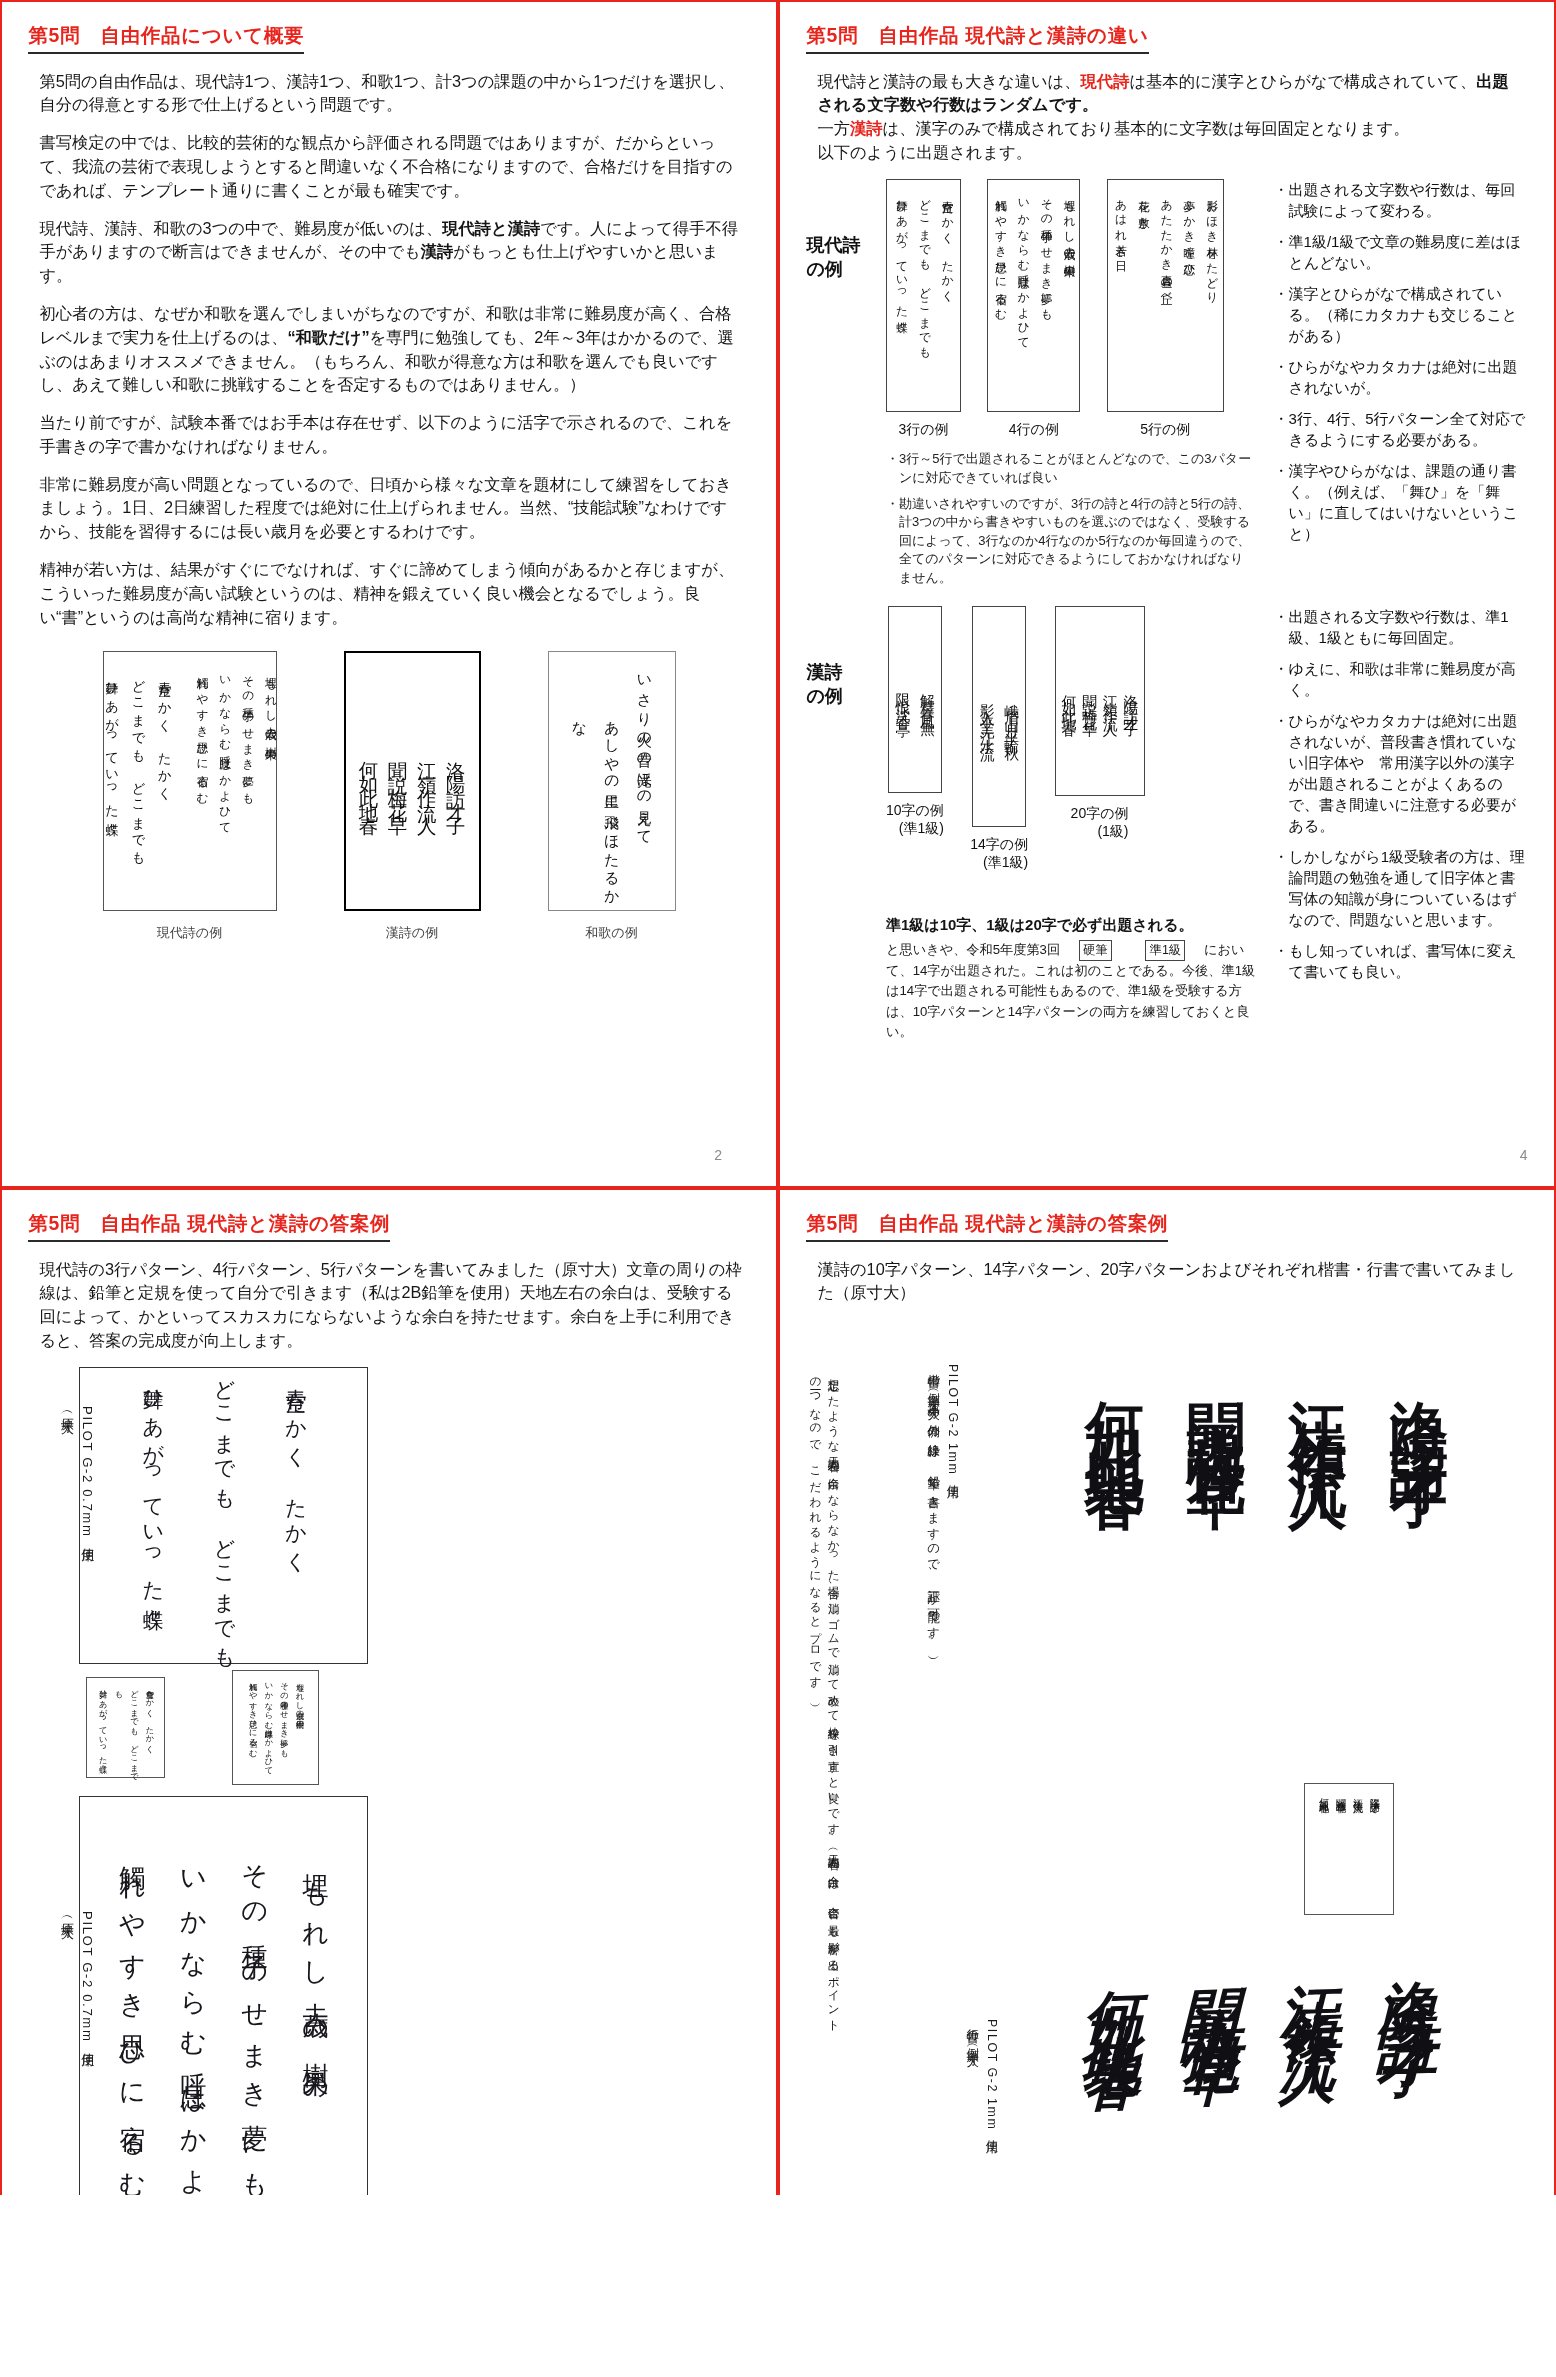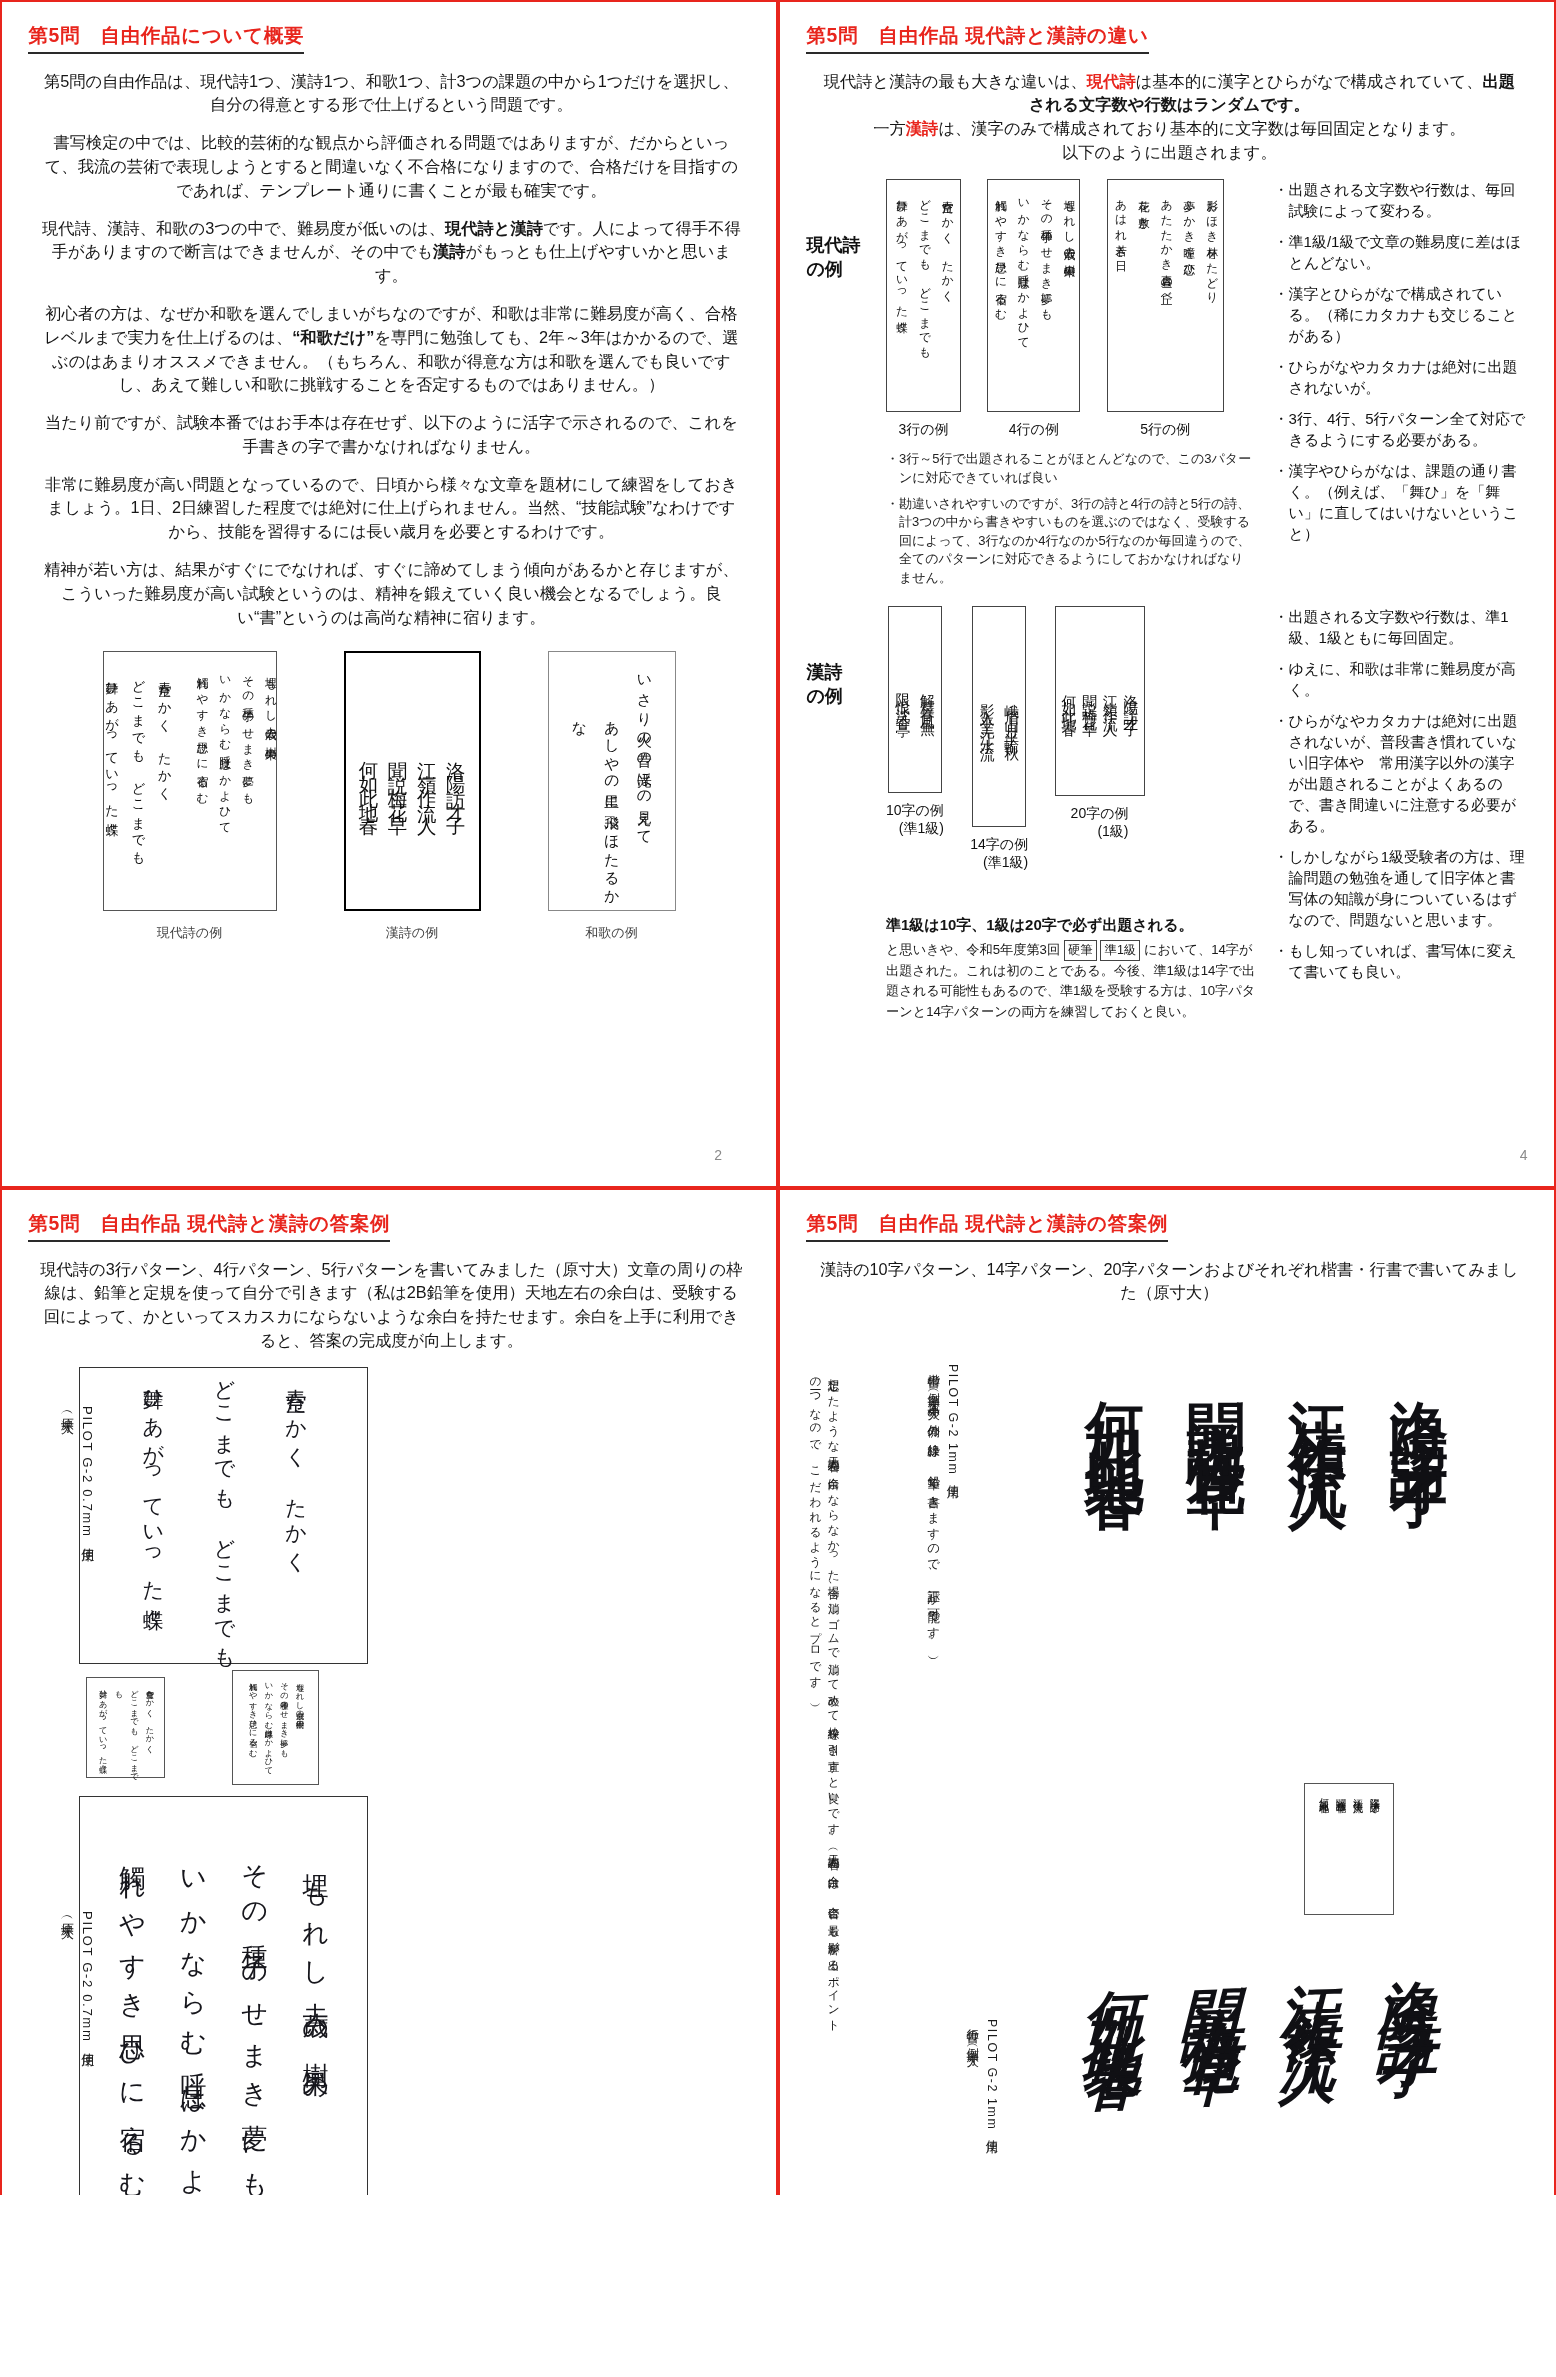--- a/index.html
+++ b/index.html
@@ -5,21 +5,21 @@
 <style>
   *{margin:0;padding:0;box-sizing:border-box;}
   html,body{background:#ffffff;}
   body{font-family:"Liberation Sans",sans-serif;color:#141414;}
   #sheet{position:relative;width:1557px;height:2195px;display:grid;
          grid-template-columns:778px 778px;grid-template-rows:1188px 1189px;background:#fff;}
   .page{position:relative;border:2.3px solid #e8251d;background:#fff;padding:20px 26.4px;overflow:hidden;}
 
   .ptitle{display:inline-block;color:#e8251d;font-size:19.4px;font-weight:bold;letter-spacing:0.8px;
           border-bottom:2.3px solid #2a2a2a;padding-bottom:3.1px;margin-bottom:15.6px;}
-  .para{font-size:16.3px;line-height:1.46;margin:0 0 14px 11px;max-width:704px;color:#161616;text-align:center;}
+  .para{font-size:16.3px;line-height:1.46;margin:0 0 14px 11px;max-width:704px;color:#161616;}
   .red{color:#e8251d;font-weight:bold;}
   .pagenum{position:absolute;color:#8a8a8a;font-size:14px;}
 
   
   .vpoem{writing-mode:vertical-rl;text-orientation:upright;font-family:"Liberation Serif",serif;color:#101010;}
   .exbox{display:flex;justify-content:center;background:#fff;}
 
   
   .ex-row{display:flex;justify-content:center;align-items:flex-end;gap:67px;margin-top:22px;}
   .exfig{display:flex;flex-direction:column;align-items:center;gap:12.4px;}
@@ -48,21 +48,21 @@
   .bullets{width:266px;font-size:15px;line-height:1.4;color:#111;}
   .bullets div{padding-left:1em;text-indent:-1em;margin-bottom:10px;}
   .kbox{border:1.6px solid #444;align-items:center;}
   .kpoem{font-size:14.8px;letter-spacing:7px;line-height:1.65;}
   .k10{width:54px;height:187px;}
   .k14{width:54px;height:221px;}
   .k20{width:90px;height:190px;} .k20 .kpoem{line-height:1.4;}
   .kanshi-note{margin-top:14px;max-width:372px;}
   .kanshi-note .nb{font-size:15px;font-weight:bold;margin-bottom:4.7px;margin-top:45px;}
   .kanshi-note .nr{font-size:13.2px;line-height:1.55;color:#1a1a1a;}
-  .framed{display:inline-block;border:1.6px solid #444;padding:0 3.1px;margin:0 0;font-size:12.4px;text-align:center;}
+  .framed{display:inline-block;border:1.6px solid #444;padding:0 3.1px;margin:0 15px;font-size:12.4px;text-align:center;}
 
   
   .canvas{position:relative;margin-top:3.1px;}
   .c3{height:972px;} .c4{height:1019px;}
   .vlabel{position:absolute;writing-mode:vertical-rl;text-orientation:mixed;font-size:13.2px;
           letter-spacing:1.6px;line-height:1.55;color:#1a1a1a;white-space:pre-line;}
   .hwbox{position:absolute;border:1.9px solid #333;display:flex;justify-content:center;align-items:center;}
   .hw{color:#16161c;}
   .hw>div:nth-child(odd){transform:translateY(3.9px);}
   .hw>div:nth-child(even){transform:translateY(-3.1px);}

